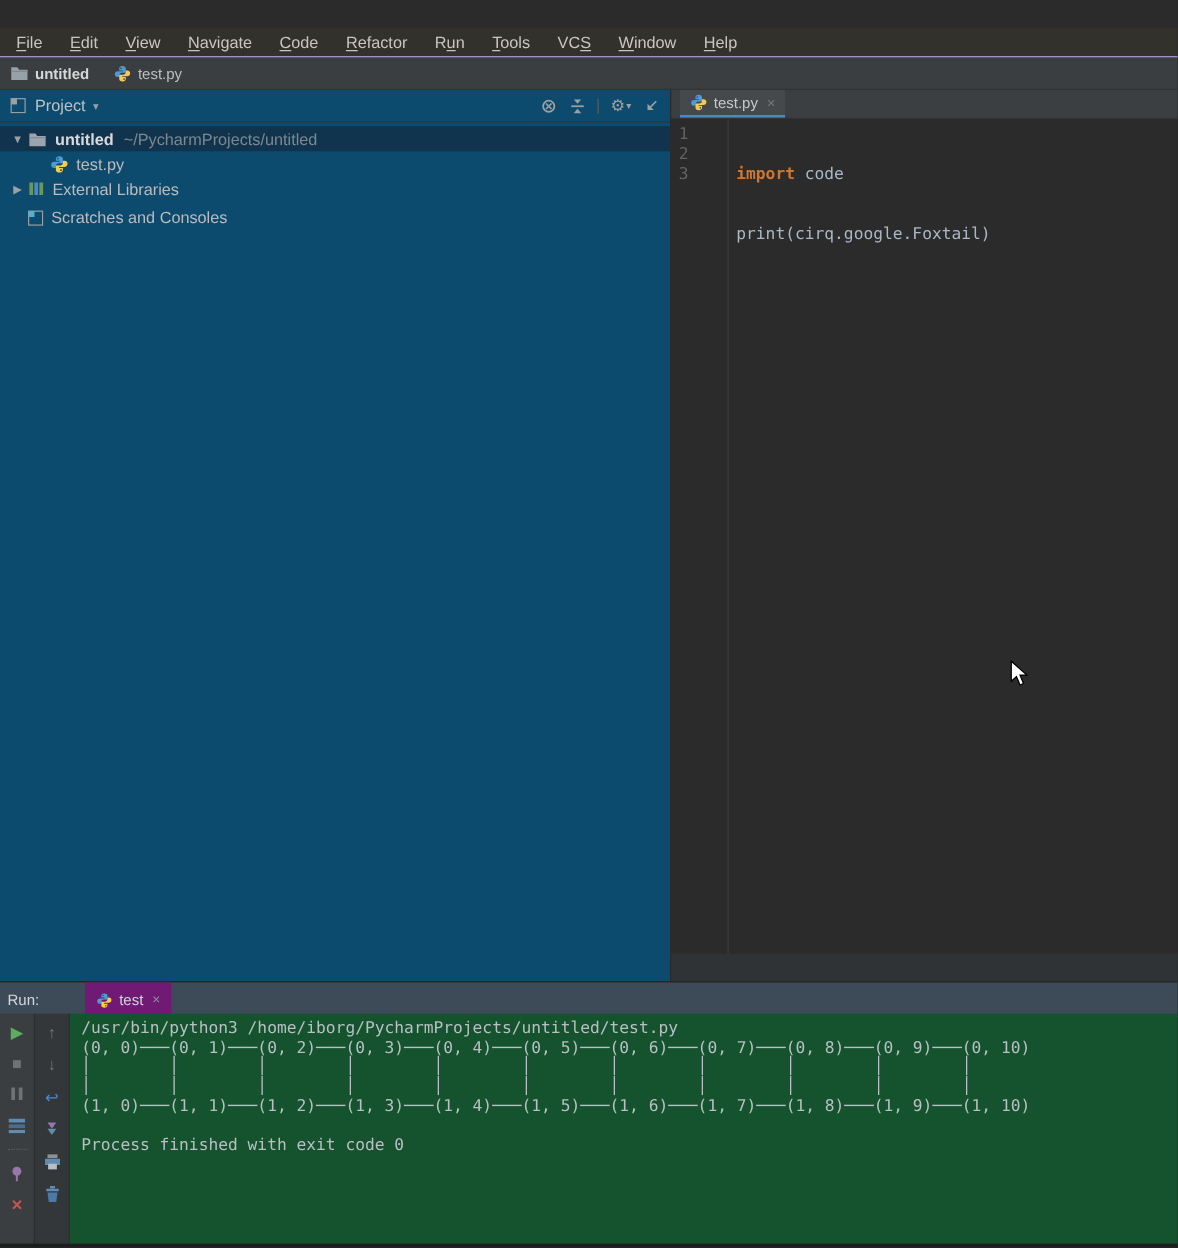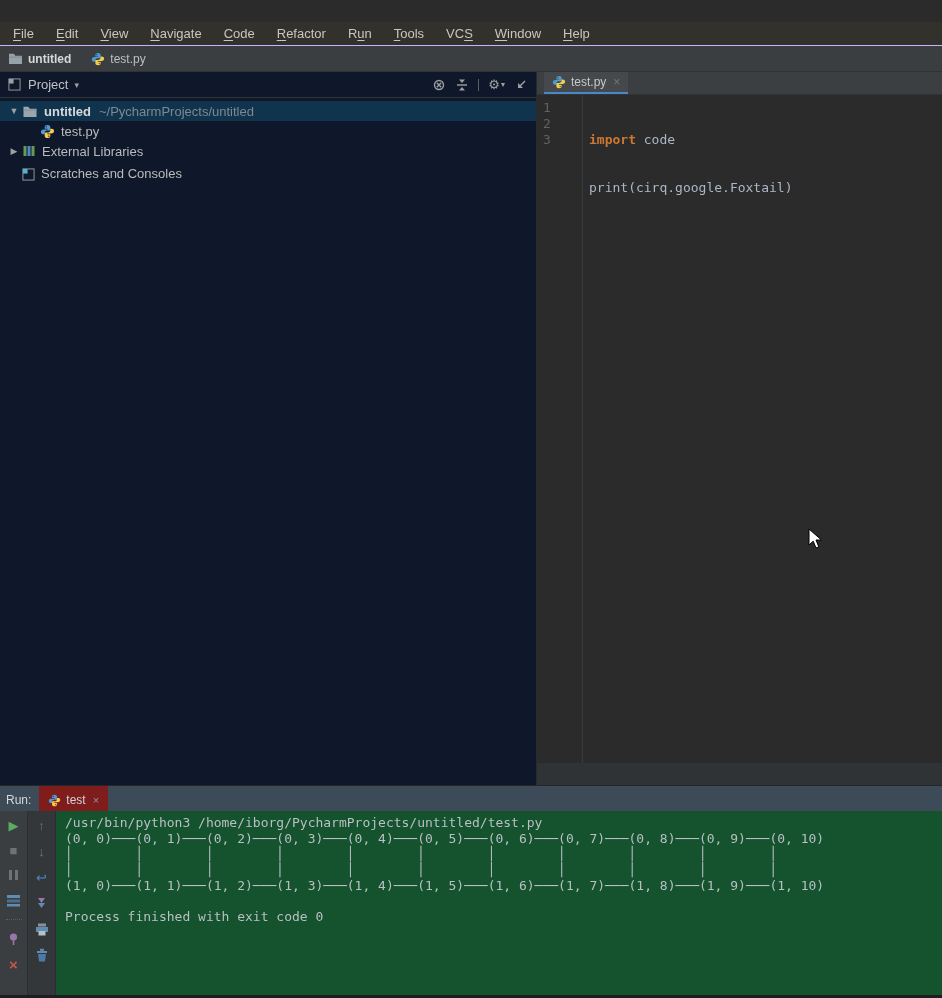--- a/index.html
+++ b/index.html
@@ -26,21 +26,21 @@
   
   .crumbbar { position:absolute; left:0; top:46px; width:942px; height:26px;
               background:#3b3e40; display:flex; align-items:center; gap:6px;
               padding-left:8px; border-bottom:1px solid #303233; }
   .crumb { display:flex; align-items:center; gap:5px; font-size:12px; color:#bcbec0; }
   .crumb.b { font-weight:bold; color:#d6d7d8; }
   .crumb-sep { width:8px; }
 
   
   .main { position:absolute; left:0; top:72px; width:942px; height:713px; display:flex; }
-  .project-panel { width:537px; background:#0f172a; border-right:1px solid #282b2d;
+  .project-panel { width:537px; background:#0c4a6e; border-right:1px solid #282b2d;
                    display:flex; flex-direction:column; }
   .pp-header { height:26px; display:flex; align-items:center; padding:0 8px;
                border-bottom:1px solid #323537; color:#bfc1c3; font-size:13px; }
   .pp-title { margin-left:7px; }
   .pp-caret { margin-left:6px; font-size:9px; color:#9da0a2; }
   .pp-sp { flex:1; }
   .pp-ico { color:#9da0a2; font-size:13px; margin-left:9px; display:flex; align-items:center; }
   .pp-sep { width:1px; height:12px; background:#5a5d5f; margin-left:9px; }
 
   .tree { padding-top:3px; font-size:13px; color:#bbbbbb; }
@@ -64,23 +64,23 @@
   .gutter { width:46px; padding:5px 0 0 6px; color:#606366; border-right:1px solid #393c3e; }
   .gutter div { height:16px; }
   .code { padding:5px 0 0 6px; white-space:pre; color:#a9b7c6; }
   .code div { height:16px; }
   .kw { color:#cc7832;font-weight:bold; }
   .editor-strip { position:absolute; left:0; right:0; bottom:0; height:22px; background:#303335; }
 
   
   .run-panel { position:absolute; left:0; top:785px; width:942px; height:213px;
                background:#2b2b2b; border-top:1px solid #242628; }
-  .run-header { height:28px; background:#3d4a57; display:flex; align-items:stretch; }
+  .run-header { height:28px; background:#3d4a57; display:flex; align-items:stretch;gap:29px; }
   .run-label { font-size:12px; color:#d3d8dd; display:flex; align-items:center; padding:0 8px 0 6px; }
-  .rtab { display:flex; align-items:center; gap:5px; padding:0 9px; background:#7f1d1d;
+  .rtab { display:flex; align-items:center; gap:5px; padding:0 9px; background:#701a75;
           font-size:12px; color:#d0d3d6; }
   .rtab-close { color:#8b949c; font-size:11px; margin-left:2px; }
 
   .run-body { position:absolute; left:0; top:25px; right:0; bottom:3px; display:flex; }
   .rtb { width:28px; background:#3b3e40; border-right:1px solid #2b2e30;
          display:flex; flex-direction:column; align-items:center; padding-top:6px; gap:9px; }
   .rtb2 { width:28px; background:#343739; border-right:1px solid #2b2e30;
           display:flex; flex-direction:column; align-items:center; padding-top:6px; gap:10px; }
   .ric { width:16px; height:16px; display:flex; align-items:center; justify-content:center;
          font-size:13px; }

